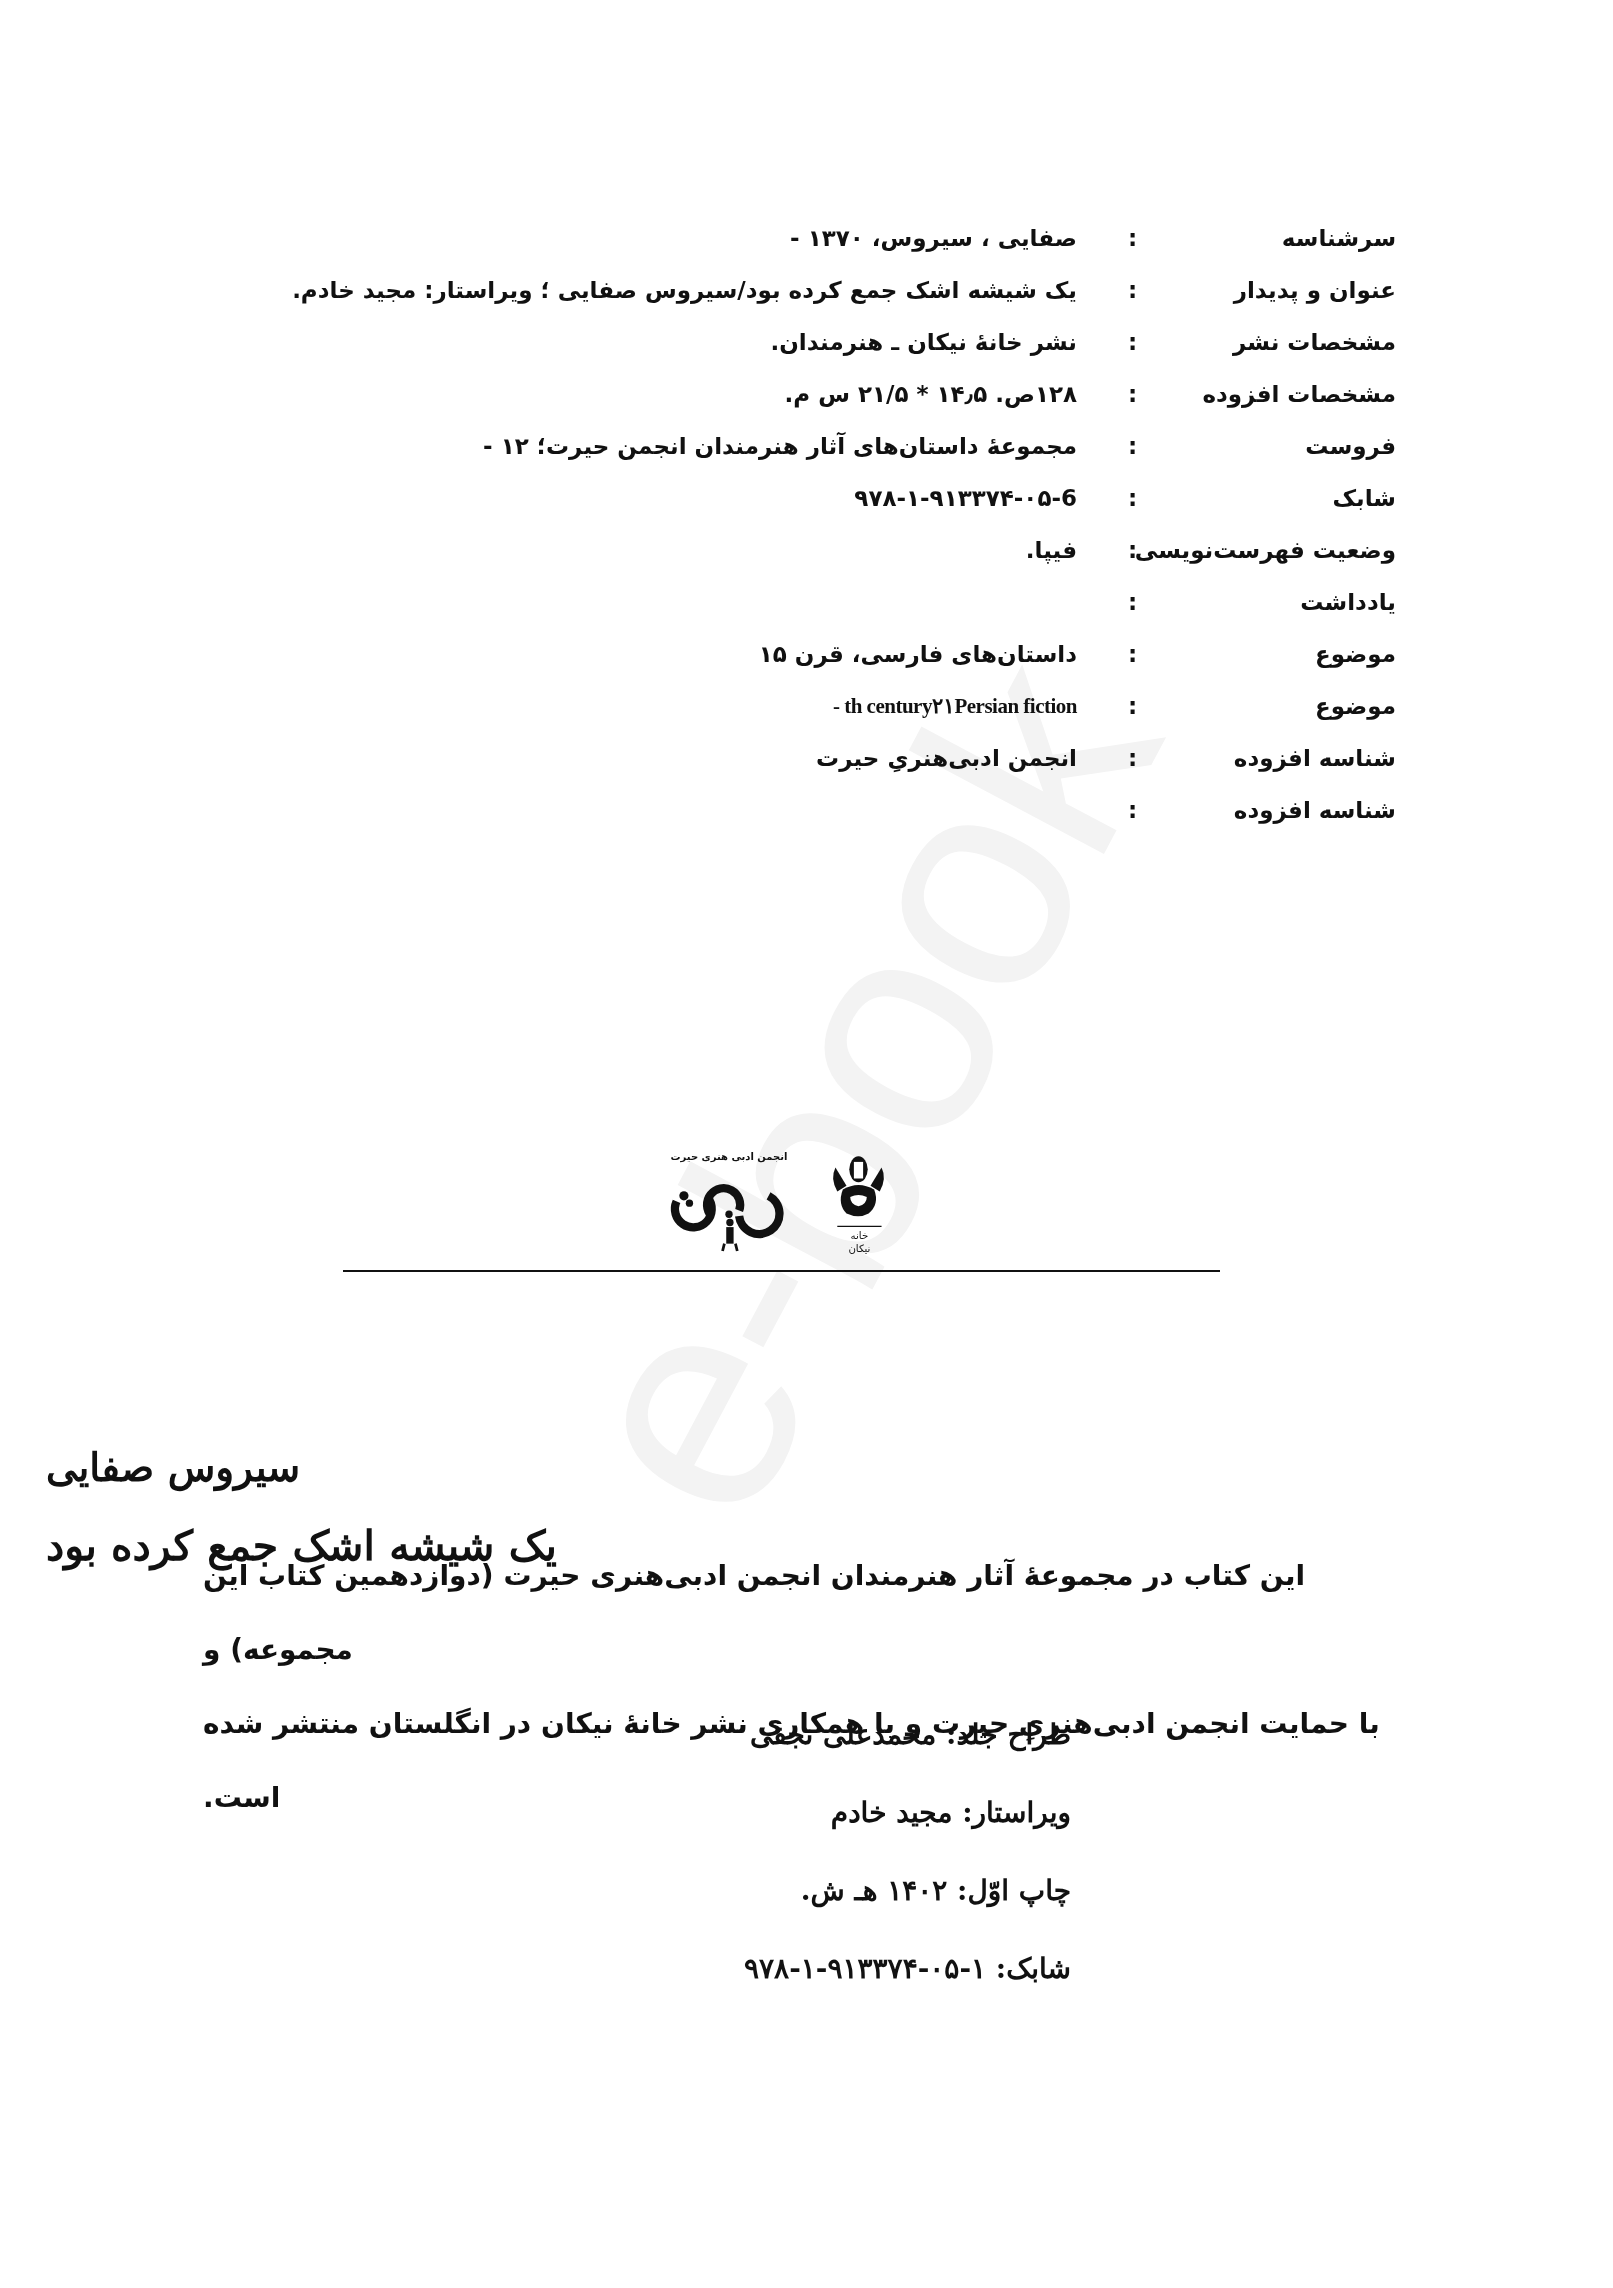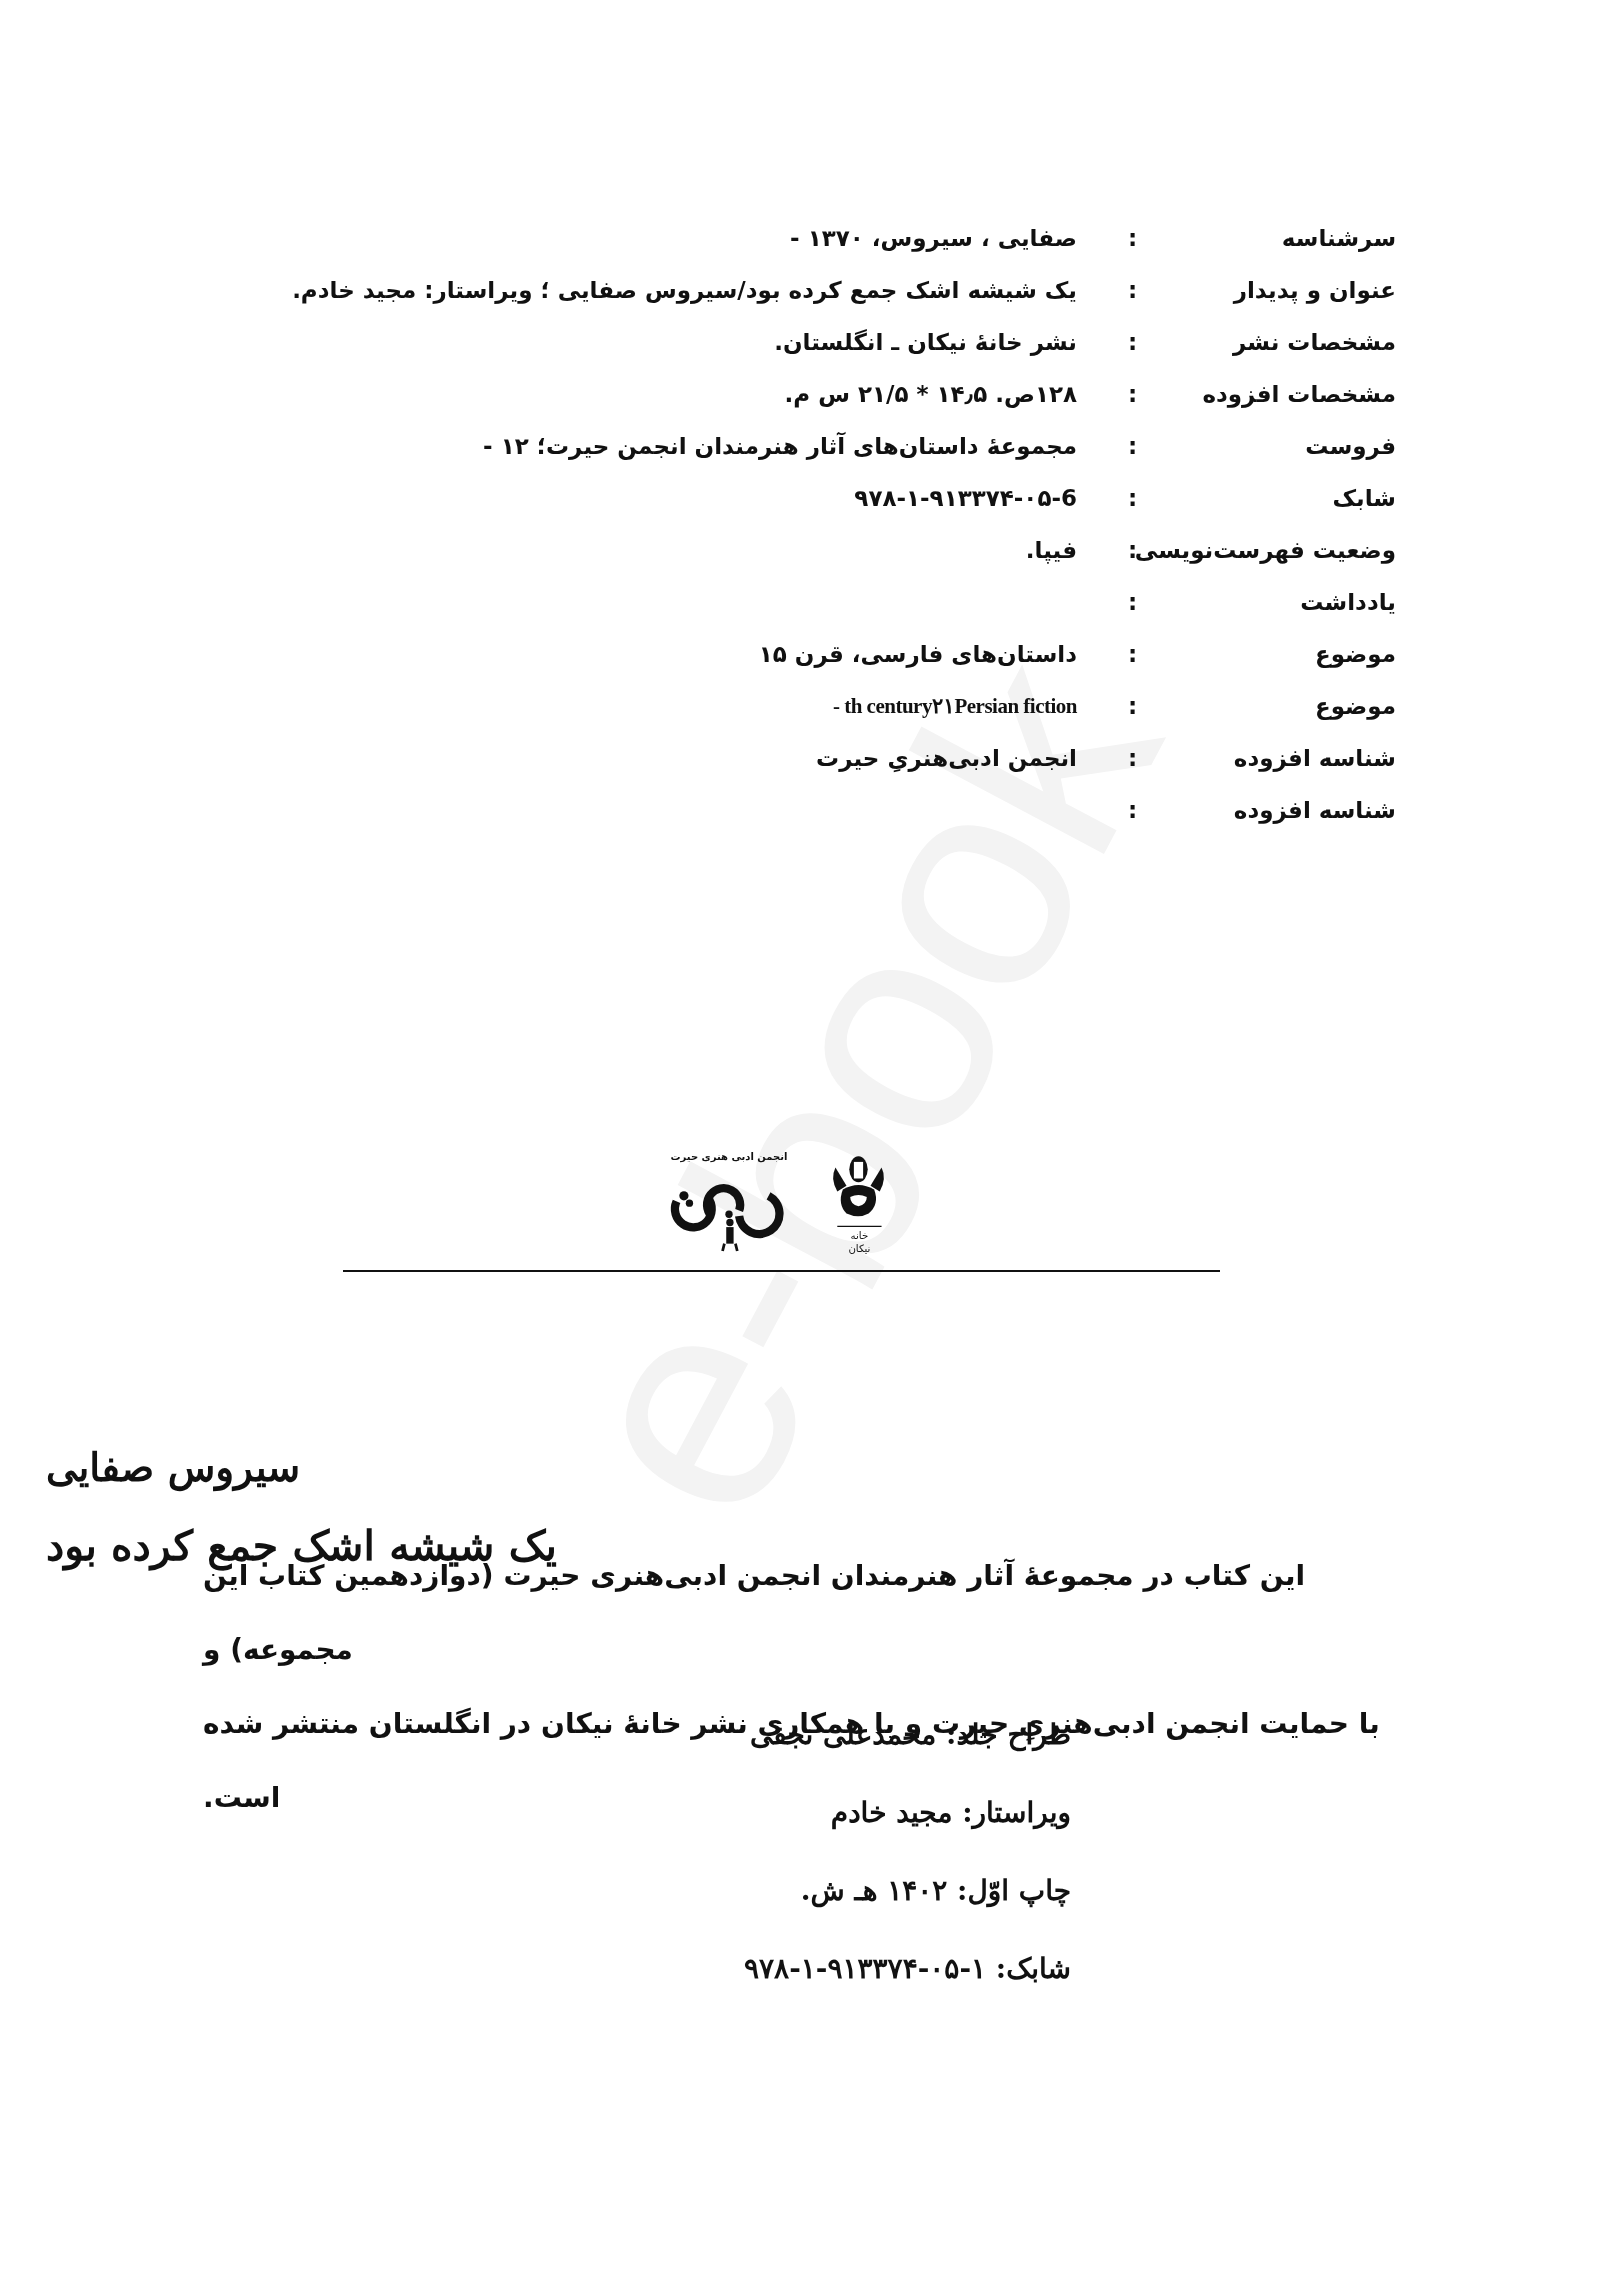--- a/index.html
+++ b/index.html
@@ -192,21 +192,21 @@
       <div class="cip-value">صفایی ، سیروس، ۱۳۷۰ -</div>
     </div>
     <div class="cip-row">
       <div class="cip-label">عنوان و پدیدار</div>
       <div class="cip-colon">:</div>
       <div class="cip-value">یک شیشه اشک جمع کرده بود/سیروس صفایی ؛ ویراستار: مجید خادم.</div>
     </div>
     <div class="cip-row">
       <div class="cip-label">مشخصات نشر</div>
       <div class="cip-colon">:</div>
-      <div class="cip-value">نشر خانهٔ نیکان ـ انگلستان.</div>
+      <div class="cip-value">نشر خانهٔ نیکان ـ هنرمندان.</div>
     </div>
     <div class="cip-row">
       <div class="cip-label">مشخصات افزوده</div>
       <div class="cip-colon">:</div>
       <div class="cip-value">۱۲۸ص. ۱۴٫۵ * ۲۱/۵ س م.</div>
     </div>
     <div class="cip-row">
       <div class="cip-label">فروست</div>
       <div class="cip-colon">:</div>
       <div class="cip-value">مجموعهٔ داستان‌های آثار هنرمندان انجمن حیرت؛ ۱۲ -</div>

